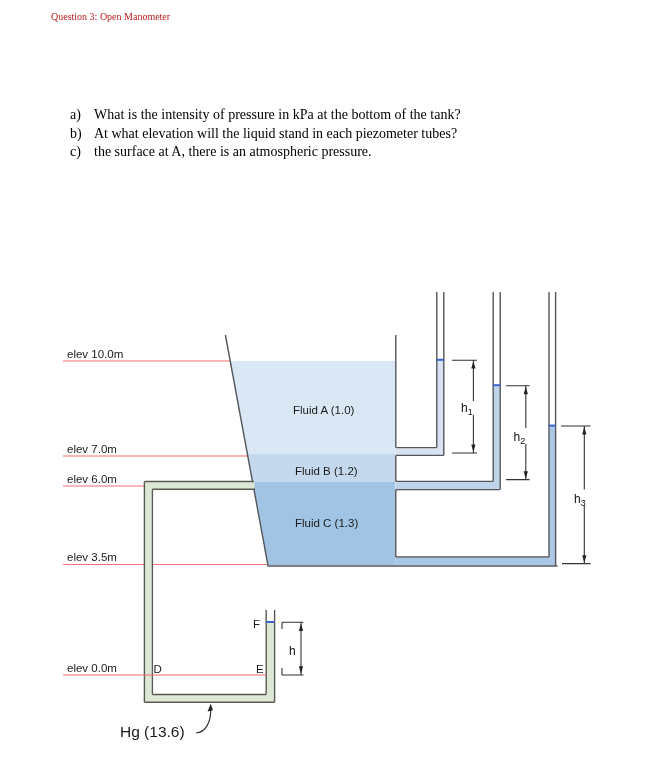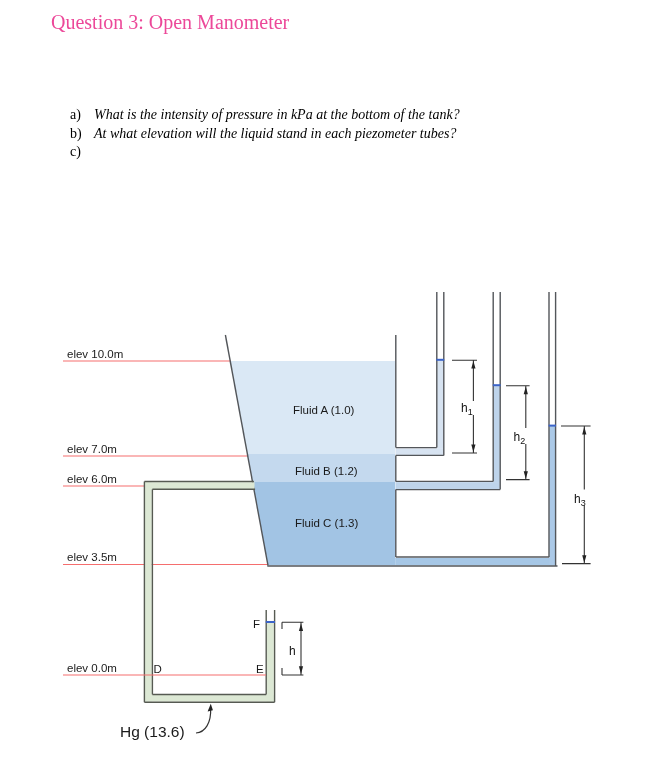--- a/index.html
+++ b/index.html
@@ -1,24 +1,24 @@
 <!DOCTYPE html>
 <html><head>
 <meta charset="utf-8">
 <style>
   html,body{margin:0;padding:0;background:#ffffff;}
   .page{position:relative;width:672px;height:770px;background:#ffffff;overflow:hidden;
         font-family:"Liberation Serif", serif;color:#000;}
-  .title{position:absolute;left:51px;top:11px;font-size:20px;font-weight:normal;
-         color:#ec4899;margin:0;font-family:"Liberation Serif", serif;}
+  .title{position:absolute;left:51px;top:11px;font-size:10px;font-weight:normal;
+         color:#b91c1c;margin:0;font-family:"Liberation Serif", serif;}
   .intro{position:absolute;left:51px;top:61px;width:580px;font-size:14px;line-height:18.5px;}
   .qlist{position:absolute;left:70px;top:106px;font-size:14px;line-height:18.5px;}
   .qitem{display:flex;}
   .qmark{width:24px;flex:0 0 24px;}
-  .qlines{width:535px;font-style:italic;}
+  .qlines{width:535px;}
   svg{position:absolute;left:0;top:0;}
   svg text{font-family:"Liberation Sans", sans-serif;fill:#1a1a1a;font-size:11.5px;}
   svg text.dim{font-size:12px;fill:#111;}
   svg text.hg{font-size:15.5px;}
 </style>
 </head>
 <body>
 
 <div class="page">
 
@@ -32,20 +32,21 @@
       <span class="qmark">a)</span>
       <span class="qlines">What is the intensity of pressure in kPa at the bottom of the tank?</span>
     </div>
     <div class="qitem">
       <span class="qmark">b)</span>
       <span class="qlines">At what elevation will the liquid stand in each piezometer tubes?</span>
     </div>
     <div class="qitem">
       <span class="qmark">c)</span>
       <span class="qlines">
+        <div>the surface at A, there is an atmospheric pressure.</div>
       </span>
     </div>
   </div>
 
   <svg width="672" height="770" viewBox="0 0 672 770">
 
     <g stroke="#f56e6e" stroke-width="1.2">
       <line x1="63" y1="361" x2="231" y2="361"></line>
       <line x1="63" y1="456" x2="248" y2="456"></line>
       <line x1="63" y1="486" x2="146" y2="486"></line>

